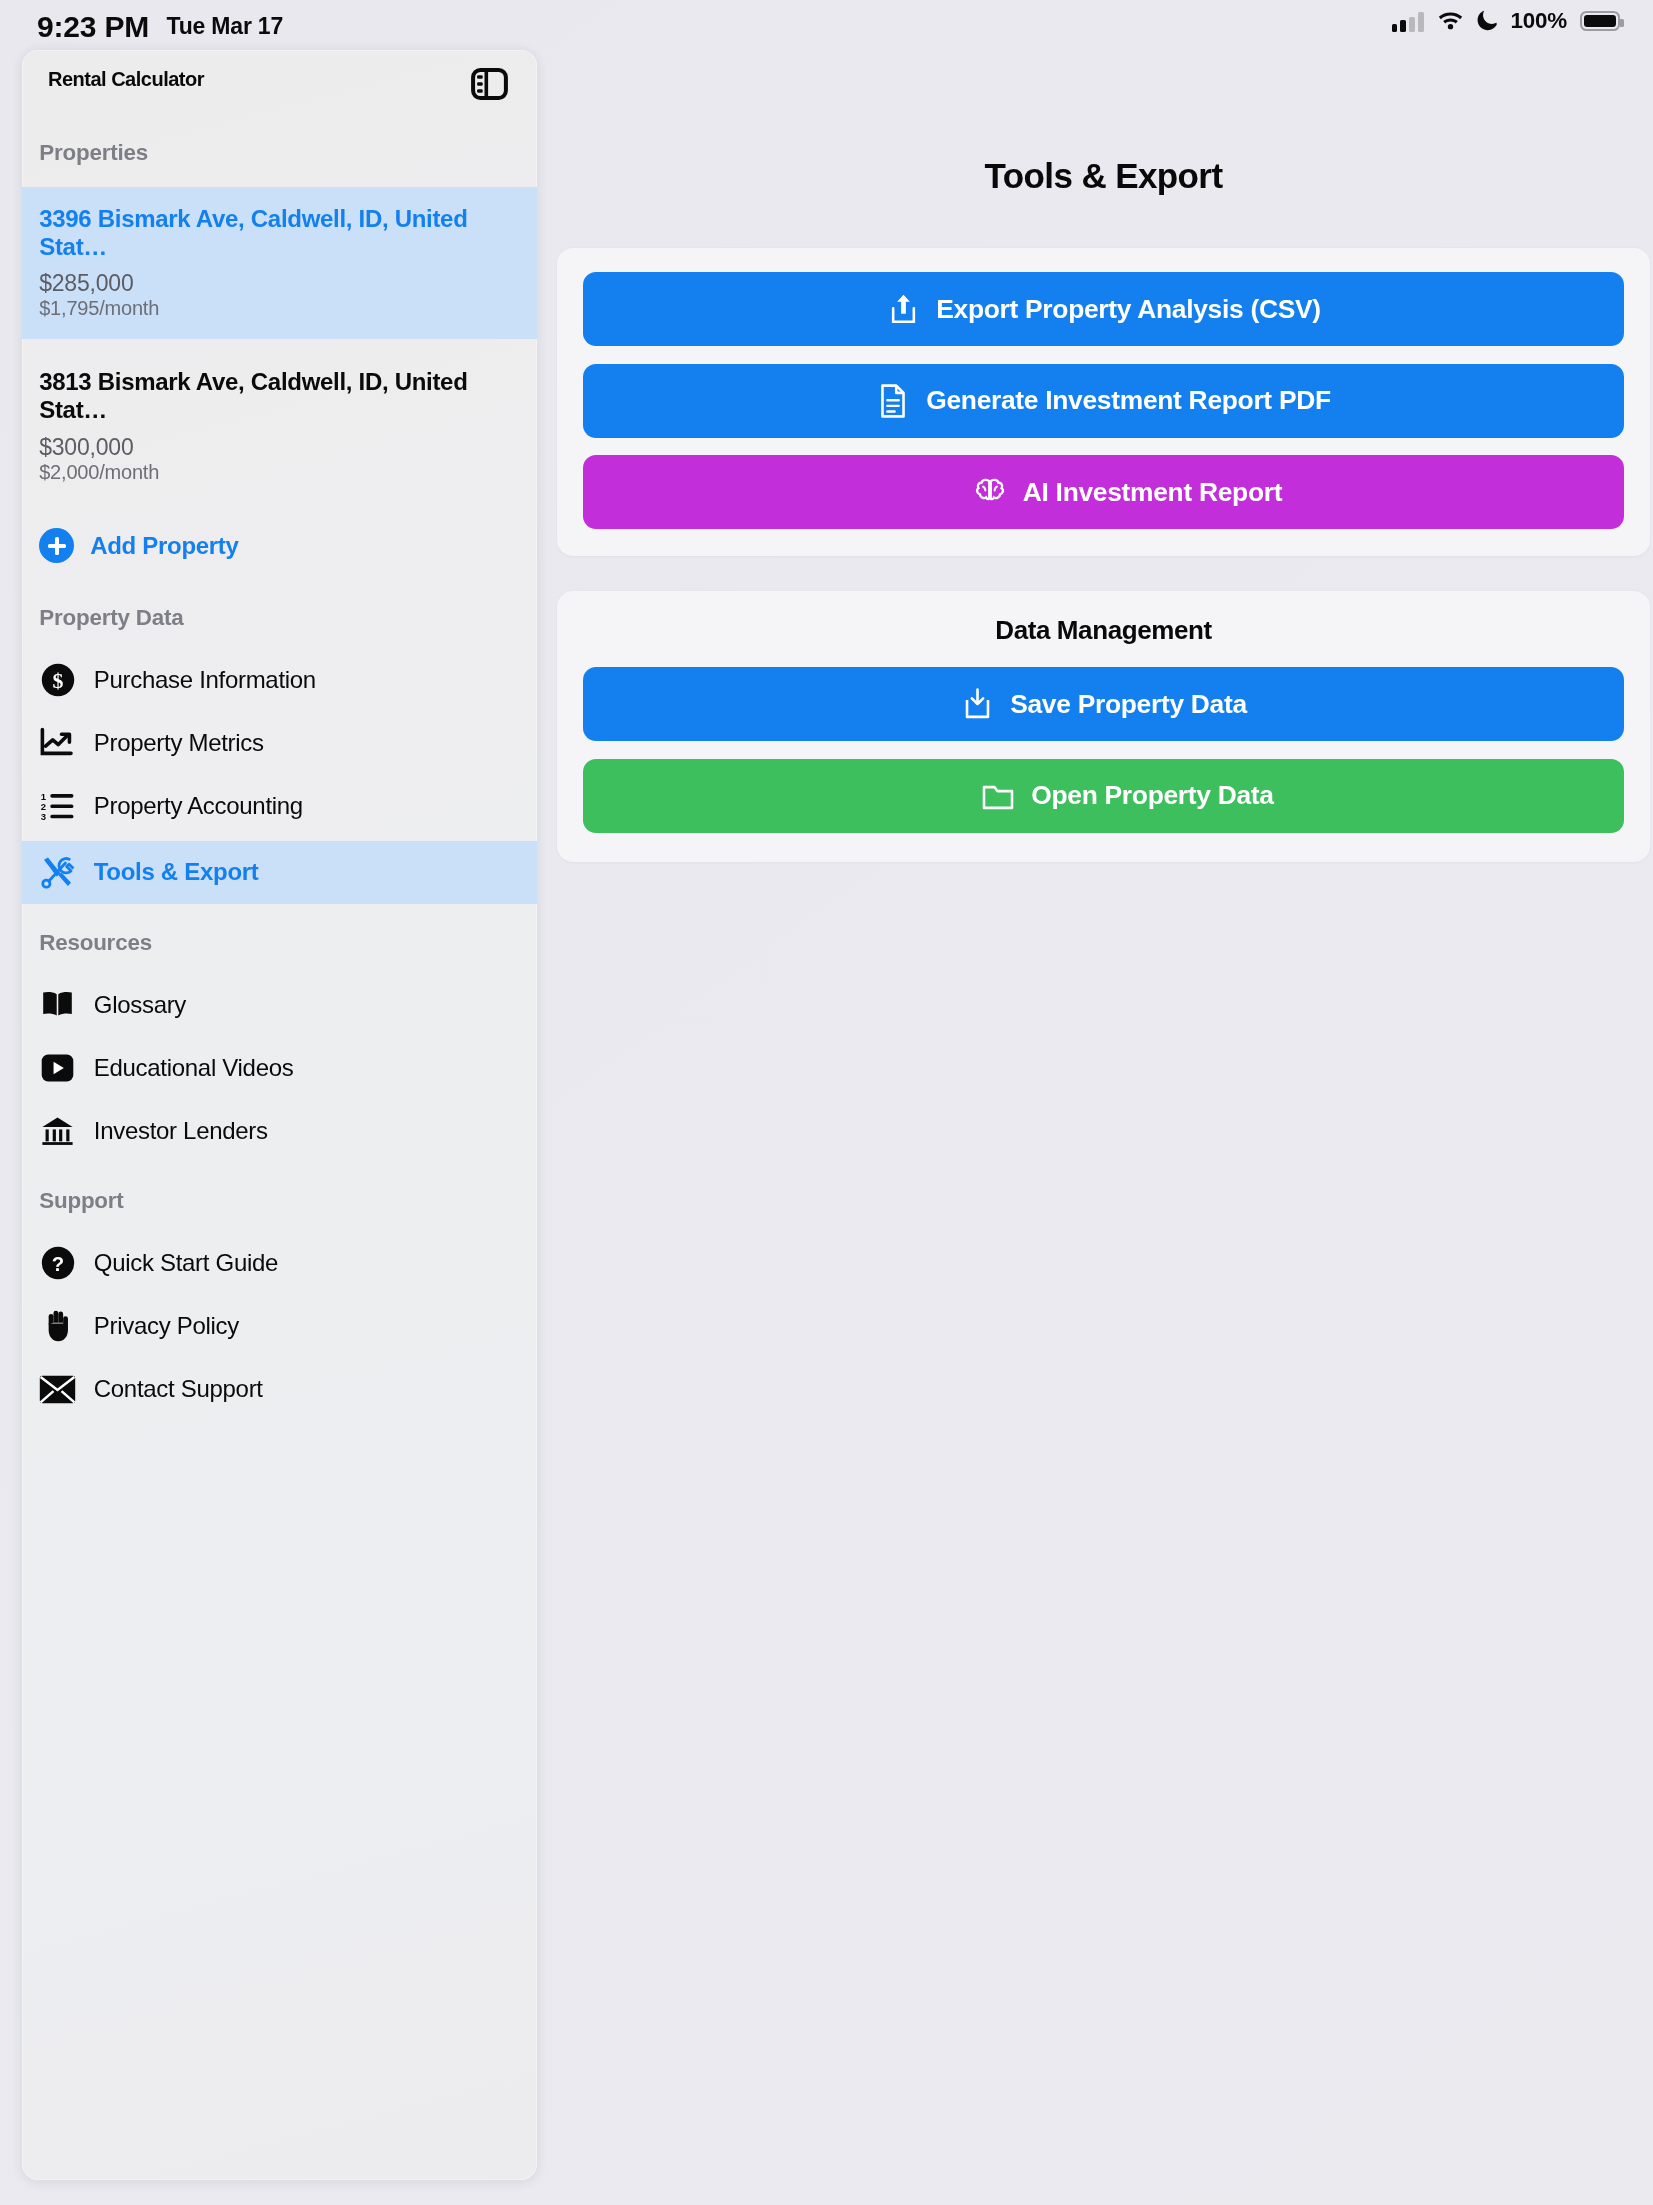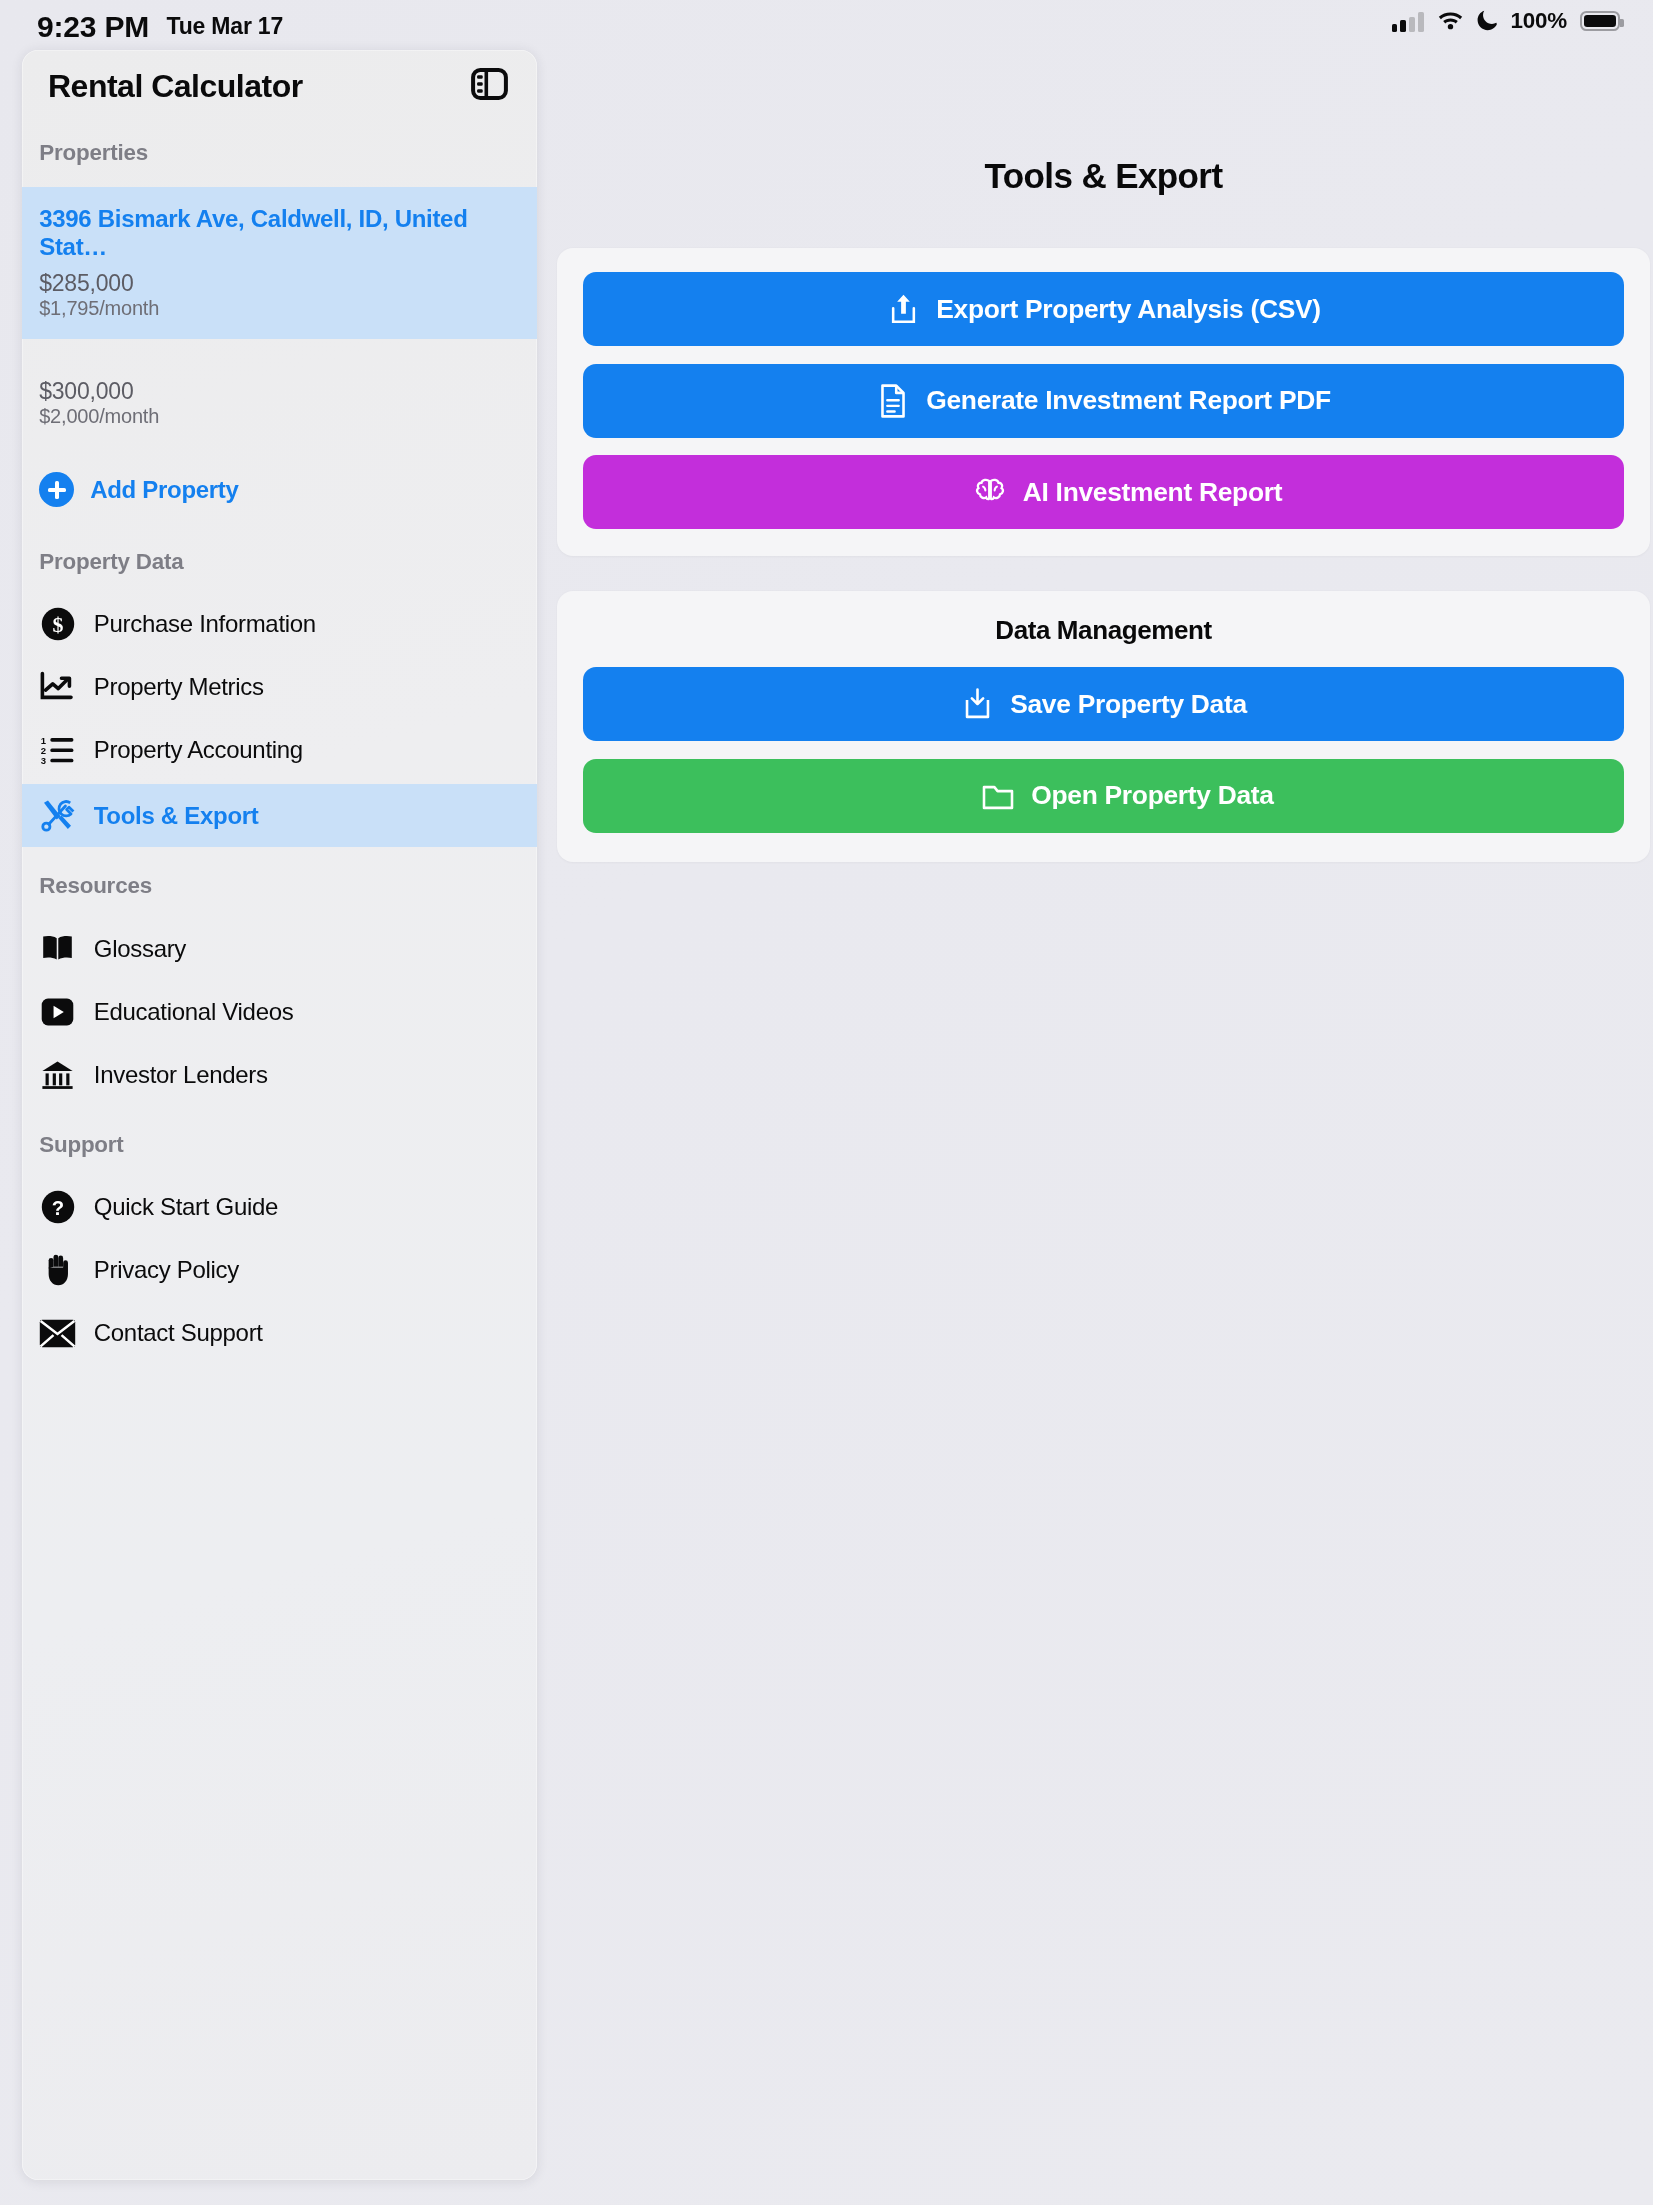--- a/index.html
+++ b/index.html
@@ -31,21 +31,21 @@
 
   
   .sidebar {
     position:absolute; left:21.6px; top:50px; width:515px; height:2130px;
     background:linear-gradient(165deg,#ececed 0%,#eeeef0 35%,#edeef1 70%,#ececef 100%);
     border-radius:16px;
     box-shadow: 0 1.6px 11.2px rgba(40,40,60,.10), 0 0 0 0.8px rgba(255,255,255,.45) inset;
     overflow:hidden;
   }
   .sb-header { position:relative; height:74px; }
-  .sb-title { position:absolute; left:26.4px; top:17.6px; font-size:32px; font-weight:700; color:#0a0a0b; letter-spacing:-0.5px; }
+  .sb-title { position:absolute; left:26.4px; top:17.6px; font-size:20px; font-weight:700; color:#0a0a0b; letter-spacing:-0.5px; }
   .sb-toggle { position:absolute; right:29px; top:17.6px; width:37px; height:32px; }
 
   .sec-head { font-size:22.4px; font-weight:600; color:#7e7e86; letter-spacing:-0.2px; padding-left:17.6px; }
 
   .prop-card { position:relative; padding:17.6px 17.6px 19px 17.6px; }
   .prop-card.selected { background:#c9e0f8; }
   .prop-addr { font-size:24px; font-weight:700; line-height:1.17; letter-spacing:-0.3px; color:#0b0b0c; }
   .prop-card.selected .prop-addr { color:#1480ef; }
   .prop-price { font-size:23px; font-weight:400; color:#5c5c64; margin-top:9.6px; letter-spacing:-0.2px; }
   .prop-rent { font-size:20px; font-weight:400; color:#6e6e76; letter-spacing:-0.2px; }
@@ -135,20 +135,21 @@
 
     <div class="sec-head" style="margin-top:16px;">Properties</div>
 
     <div class="prop-card selected" style="margin-top:21px;">
       <div class="prop-addr">3396 Bismark Ave, Caldwell, ID, United Stat…</div>
       <div class="prop-price">$285,000</div>
       <div class="prop-rent">$1,795/month</div>
     </div>
 
     <div class="prop-card" style="margin-top:11.2px;">
+      <div class="prop-addr">3813 Bismark Ave, Caldwell, ID, United Stat…</div>
       <div class="prop-price">$300,000</div>
       <div class="prop-rent">$2,000/month</div>
     </div>
 
     <div class="add-row" style="margin-top:11.2px;">
       <span class="add-plus"></span>
       <span class="add-label">Add Property</span>
     </div>
 
     <div class="sec-head" style="margin-top:27px;">Property Data</div>

